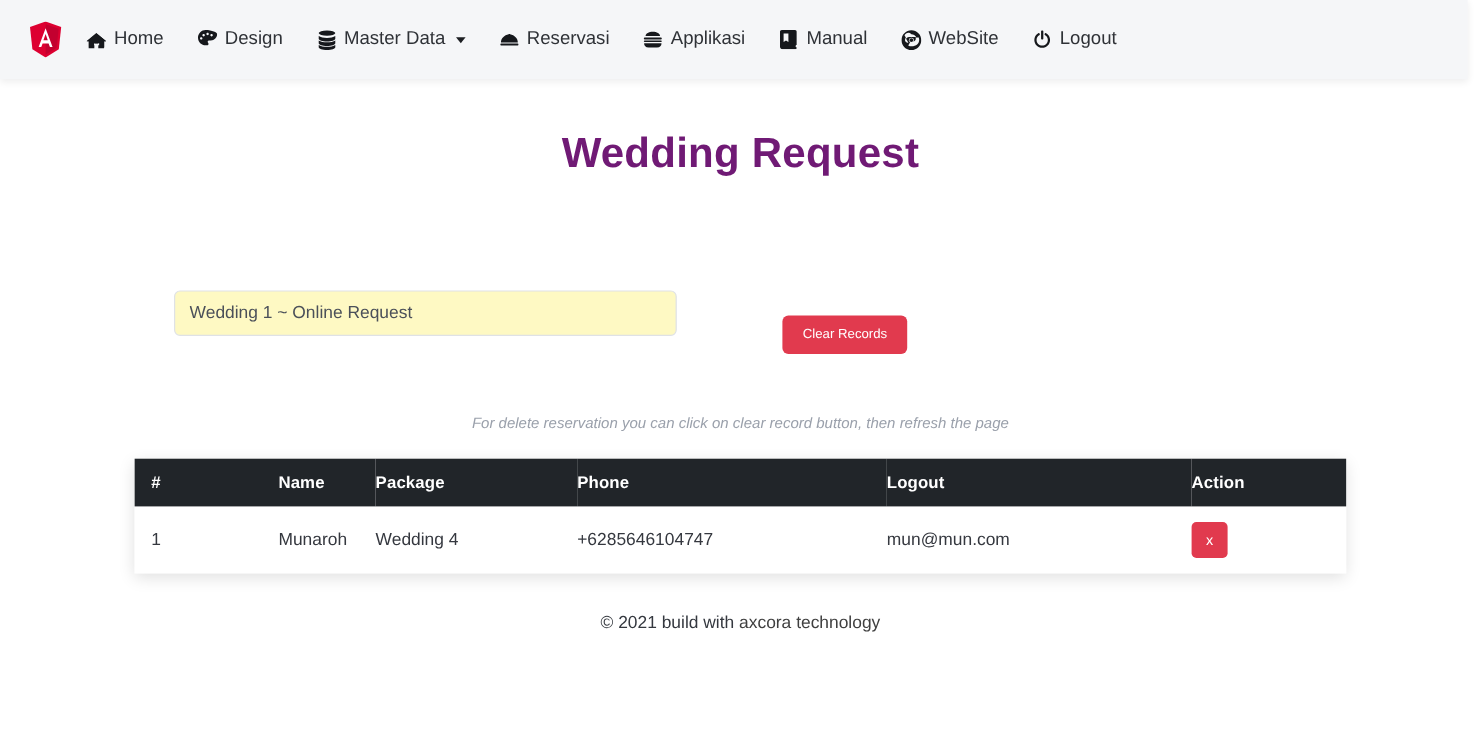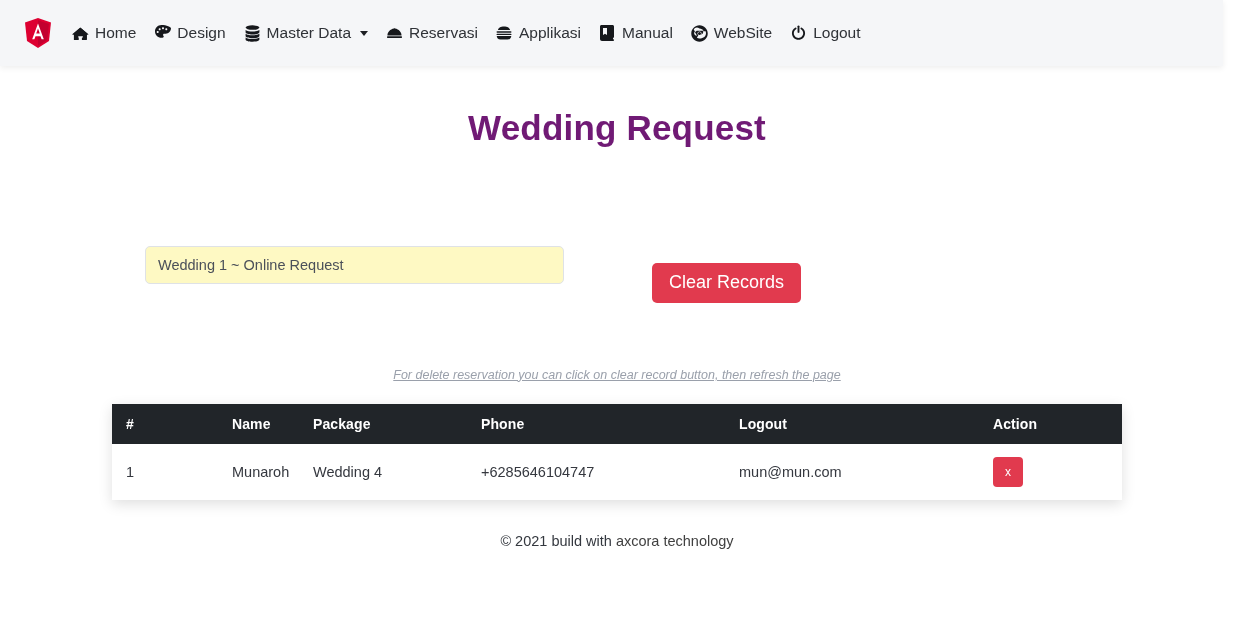--- a/index.html
+++ b/index.html
@@ -27,21 +27,21 @@
   .brand {
     width: 28px;
     height: 30px;
     margin-right: 20px;
     flex: 0 0 auto;
     display: block;
   }
   .nav-items {
     display: flex;
     align-items: center;
-    gap: 18px;
+    gap: 28px;
   }
   .nav-link {
     display: flex;
     align-items: center;
     gap: 6px;
     font-size: 15.5px;
     color: #2f3237;
     cursor: pointer;
     white-space: nowrap;
     line-height: 1;
@@ -96,35 +96,34 @@
     padding: 0 12px;
     font-family: "Liberation Sans", sans-serif;
     outline: none;
   }
   .clear-btn {
     margin-left: 88px;
     background: #e13a4e;
     color: #ffffff;
     border: none;
     border-radius: 5px;
-    font-size: 18px;
+    font-size: 11px;
     font-family: "Liberation Sans", sans-serif;
     padding: 10px 17px;
     cursor: pointer;
     line-height: 1.1;
     margin-top: 36px;
   }
 
   .hint {
-    margin-top: 65px;
+    margin-top: 51px;
     text-align: center;
     font-style: italic;
     font-size: 12.5px;
     color: #9aa0ab;
-    text-decoration: underline;
   }
 
   
   .table-card {
     margin: 22px auto 0 auto;
     width: 1010px;
     background: #ffffff;
     box-shadow: 0 4px 13px rgba(0,0,0,0.13);
     overflow: hidden;
   }

